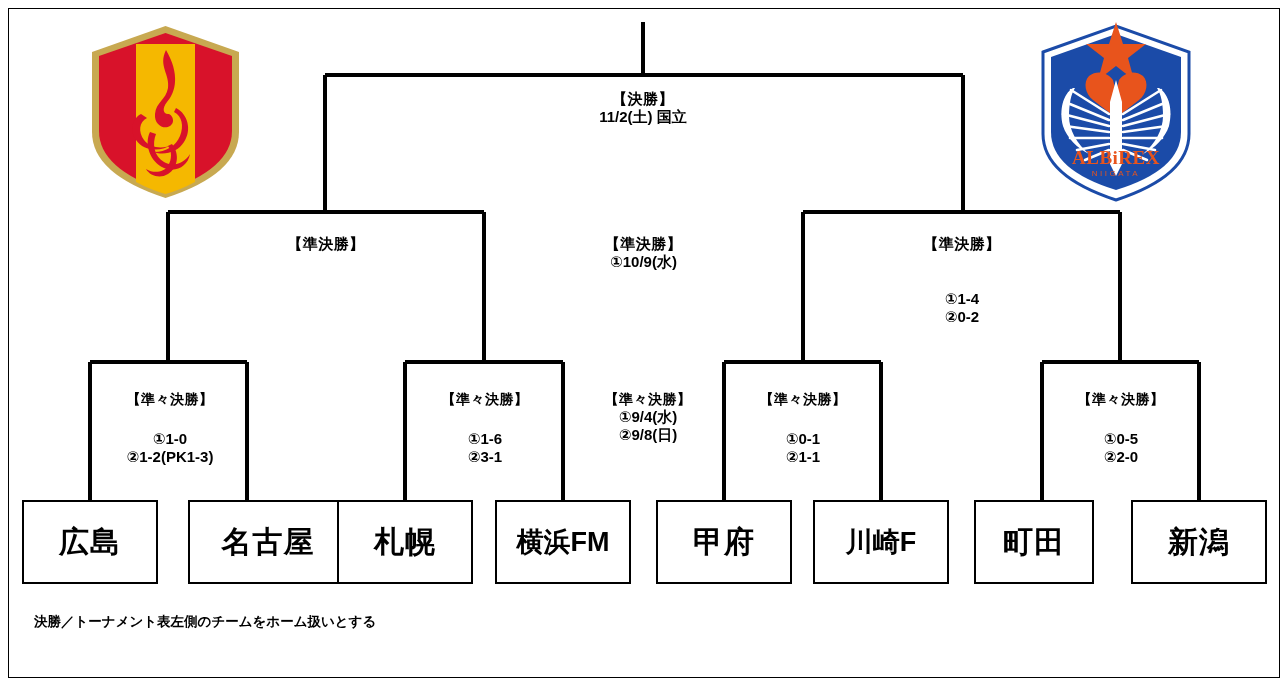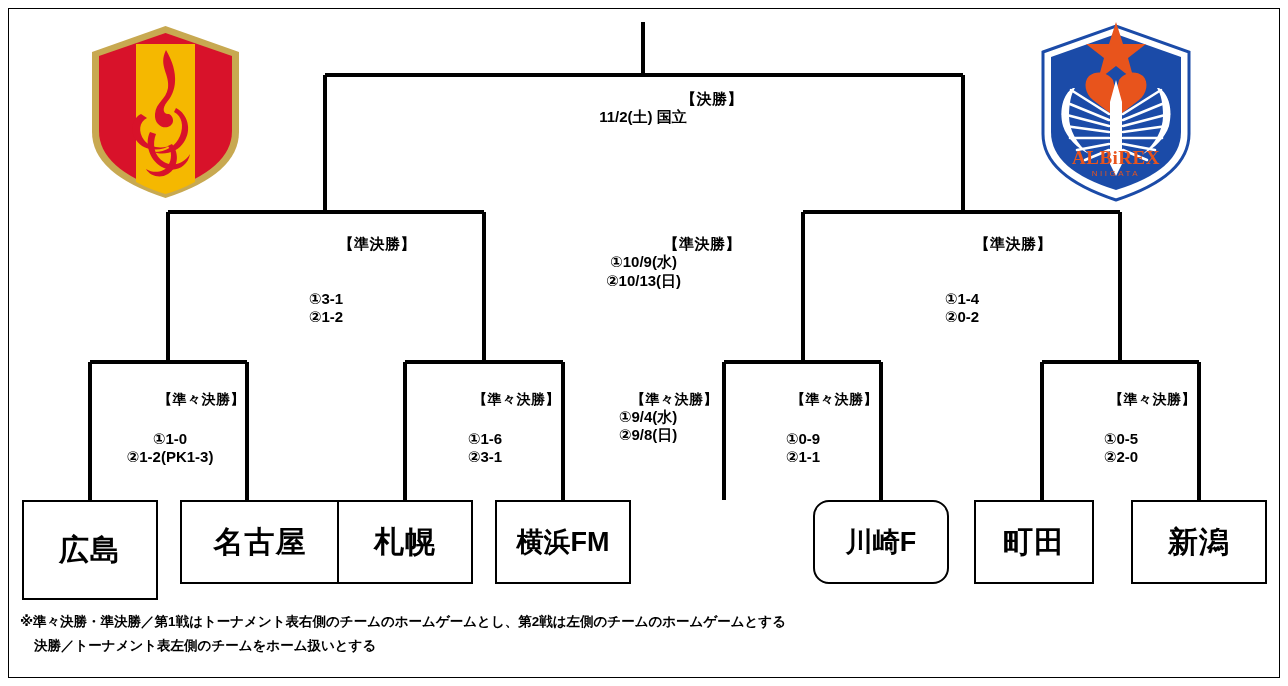--- a/index.html
+++ b/index.html
@@ -39,21 +39,20 @@
     position: absolute;
     text-align: center;
     color: #000000;
     line-height: 1.22;
     white-space: nowrap;
   }
   .round-title {
     font-size: 15px;
     font-weight: bold;
     letter-spacing: 0.5px;
-    text-align: right;
   }
   .round-title.small {
     font-size: 14px;
     margin-top: 12px;
   }
   .score-line {
     font-size: 15px;
     font-weight: bold;
     letter-spacing: 0px;
   }
@@ -190,29 +189,24 @@
   </svg>
 
   <div class="label" style="left:543px; top:90px; width:200px;">
     <div class="round-title">【決勝】</div>
     <div class="score-line">11/2(土)  国立</div>
   </div>
 
   <div class="label" style="left:546px; top:235px; width:195px;">
     <div class="round-title">【準決勝】</div>
     <div class="score-line">①10/9(水)</div>
-    <div class="score-line">②10/13(日)</div>
   </div>
 
   <div class="label" style="left:236px; top:235px; width:180px;">
     <div class="round-title">【準決勝】</div>
-  </div>
-  <div class="label" style="left:236px; top:290px; width:180px;">
-    <div class="score-line">①3-1</div>
-    <div class="score-line">②1-2</div>
   </div>
 
   <div class="label" style="left:872px; top:235px; width:180px;">
     <div class="round-title">【準決勝】</div>
   </div>
   <div class="label" style="left:872px; top:290px; width:180px;">
     <div class="score-line">①1-4</div>
     <div class="score-line">②0-2</div>
   </div>
 
@@ -235,59 +229,61 @@
   </div>
   <div class="label" style="left:410px; top:430px; width:150px;text-align:center;">
     <div class="score-line">①1-6</div>
     <div class="score-line">②3-1</div>
   </div>
 
   <div class="label" style="left:728px; top:379px; width:150px;">
     <div class="round-title small">【準々決勝】</div>
   </div>
   <div class="label" style="left:728px; top:430px; width:150px;">
-    <div class="score-line">①0-9</div>
+    <div class="score-line">①0-1</div>
     <div class="score-line">②1-1</div>
   </div>
 
   <div class="label" style="left:1046px; top:379px; width:150px;">
     <div class="round-title small">【準々決勝】</div>
   </div>
   <div class="label" style="left:1046px; top:430px; width:150px;">
     <div class="score-line">①0-5</div>
     <div class="score-line">②2-0</div>
   </div>
 
-  <div class="team-box" style="left:22px; top:500px; width:136px; height:100px;">
+  <div class="team-box" style="left:22px; top:500px; width:136px; height:84px;">
     <span class="team-name">広島</span>
   </div>
 
-  <div class="team-box" style="left:180px; top:500px; width:160px; height:84px;">
+  <div class="team-box" style="left:188px; top:500px; width:160px; height:84px;">
     <span class="team-name">名古屋</span>
   </div>
 
   <div class="team-box" style="left:337px; top:500px; width:136px; height:84px;">
     <span class="team-name">札幌</span>
   </div>
 
   <div class="team-box" style="left:495px; top:500px; width:136px; height:84px;">
     <span class="team-name narrow">横浜FM</span>
   </div>
 
-
-  <div class="team-box" style="left:813px; top:500px; width:136px; height:84px;border-radius:16px;">
+  <div class="team-box" style="left:656px; top:500px; width:136px; height:84px;">
+    <span class="team-name">甲府</span>
+  </div>
+
+  <div class="team-box" style="left:813px; top:500px; width:136px; height:84px;">
     <span class="team-name narrow">川崎F</span>
   </div>
 
   <div class="team-box" style="left:974px; top:500px; width:120px; height:84px;">
     <span class="team-name">町田</span>
   </div>
 
   <div class="team-box" style="left:1131px; top:500px; width:136px; height:84px;">
     <span class="team-name">新潟</span>
   </div>
 
   <div class="footnote" style="left:20px; top:610px;">
-    <span>※準々決勝・準決勝／第1戦はトーナメント表右側のチームのホームゲームとし、第2戦は左側のチームのホームゲームとする</span>
     <span class="indent">決勝／トーナメント表左側のチームをホーム扱いとする</span>
   </div>
 
 </div>
 
 </body></html>

